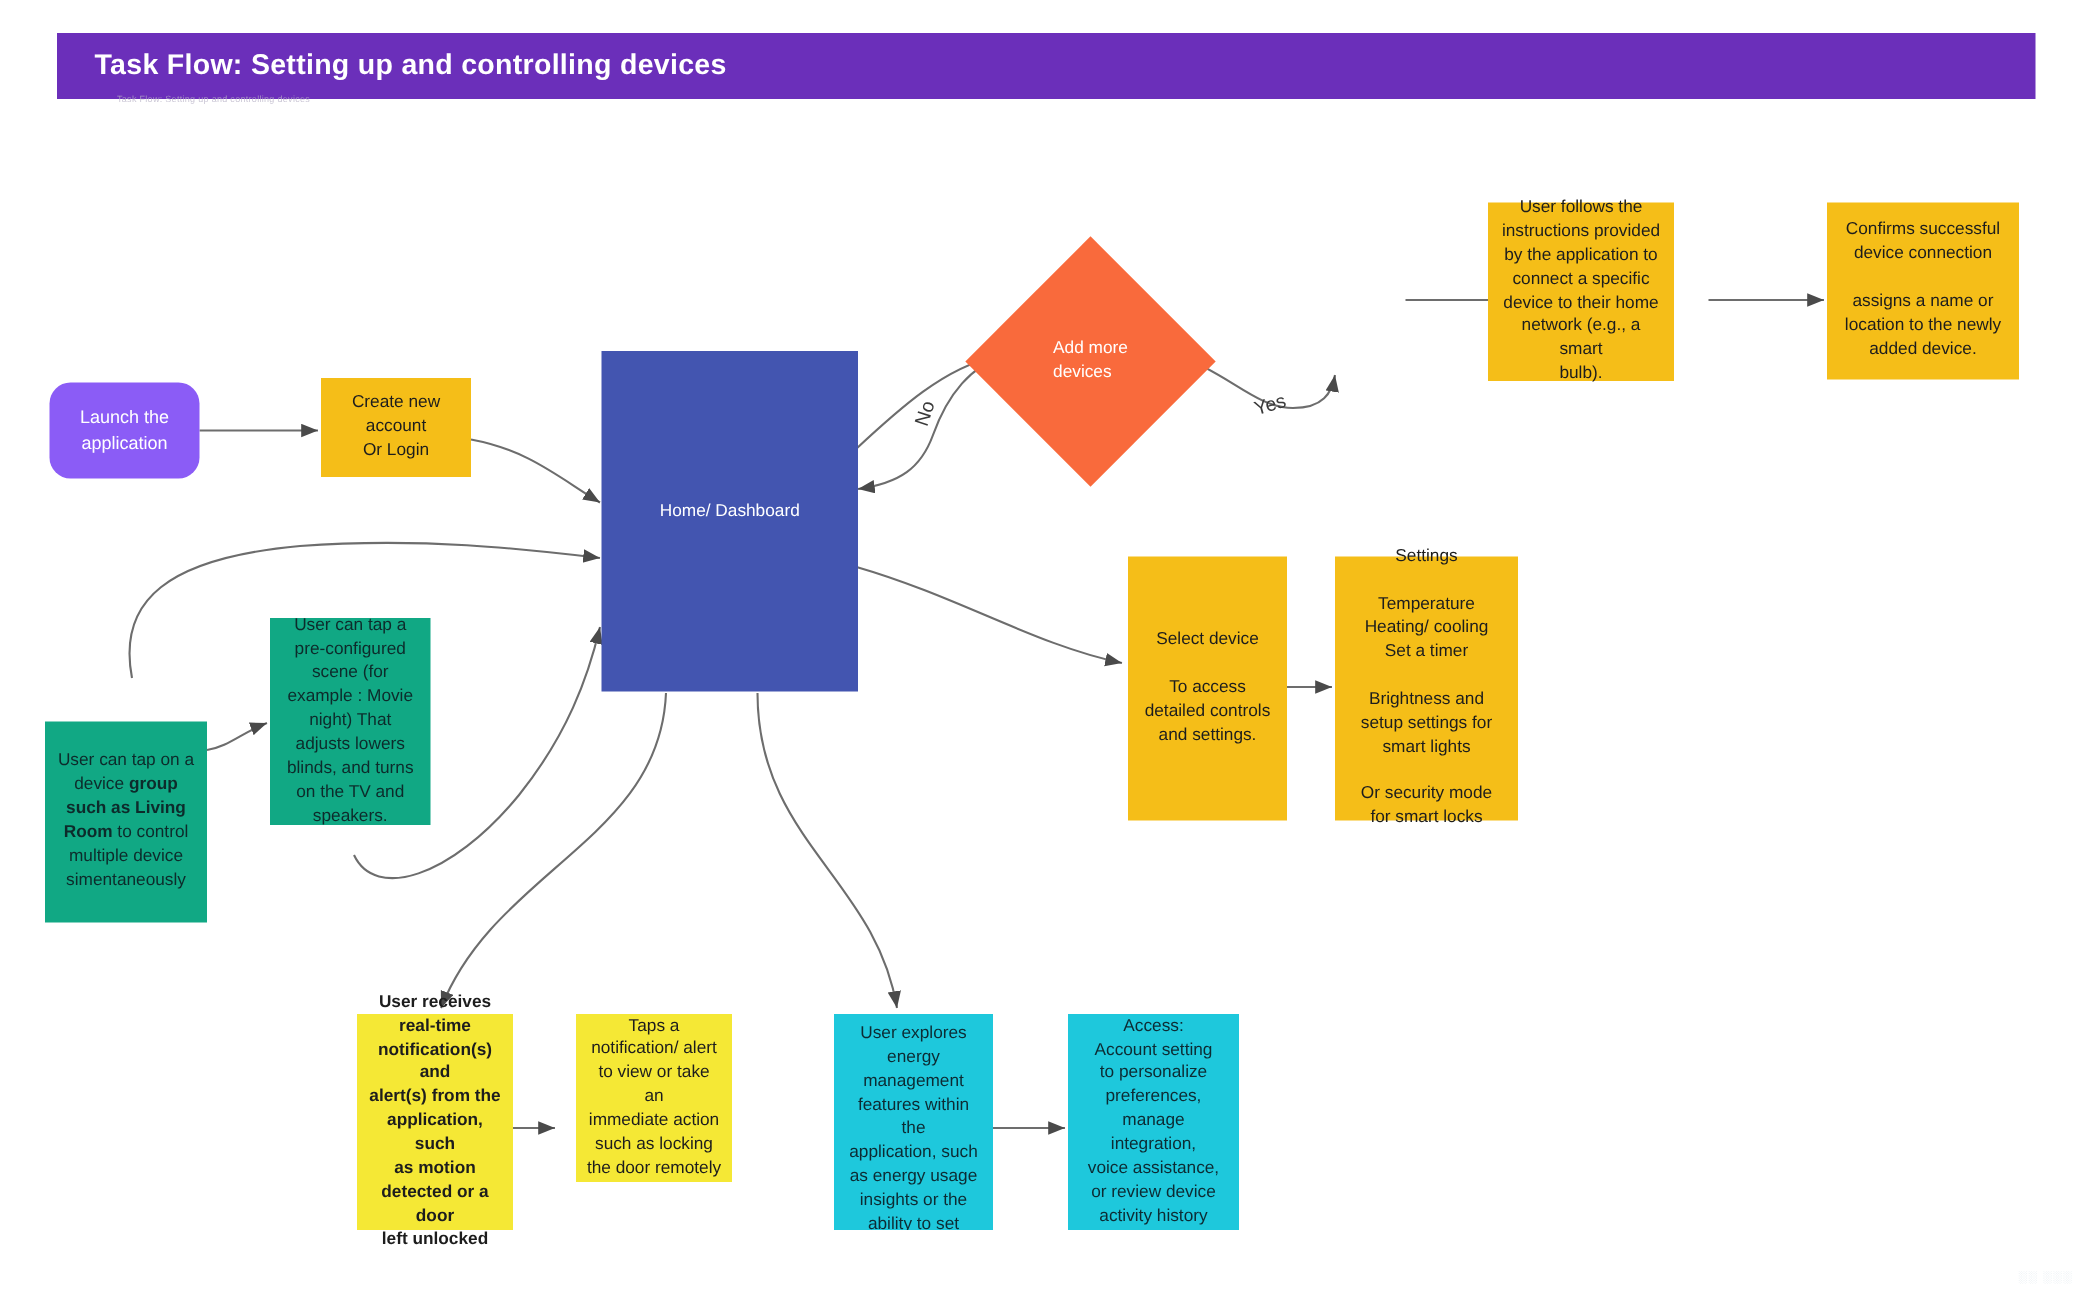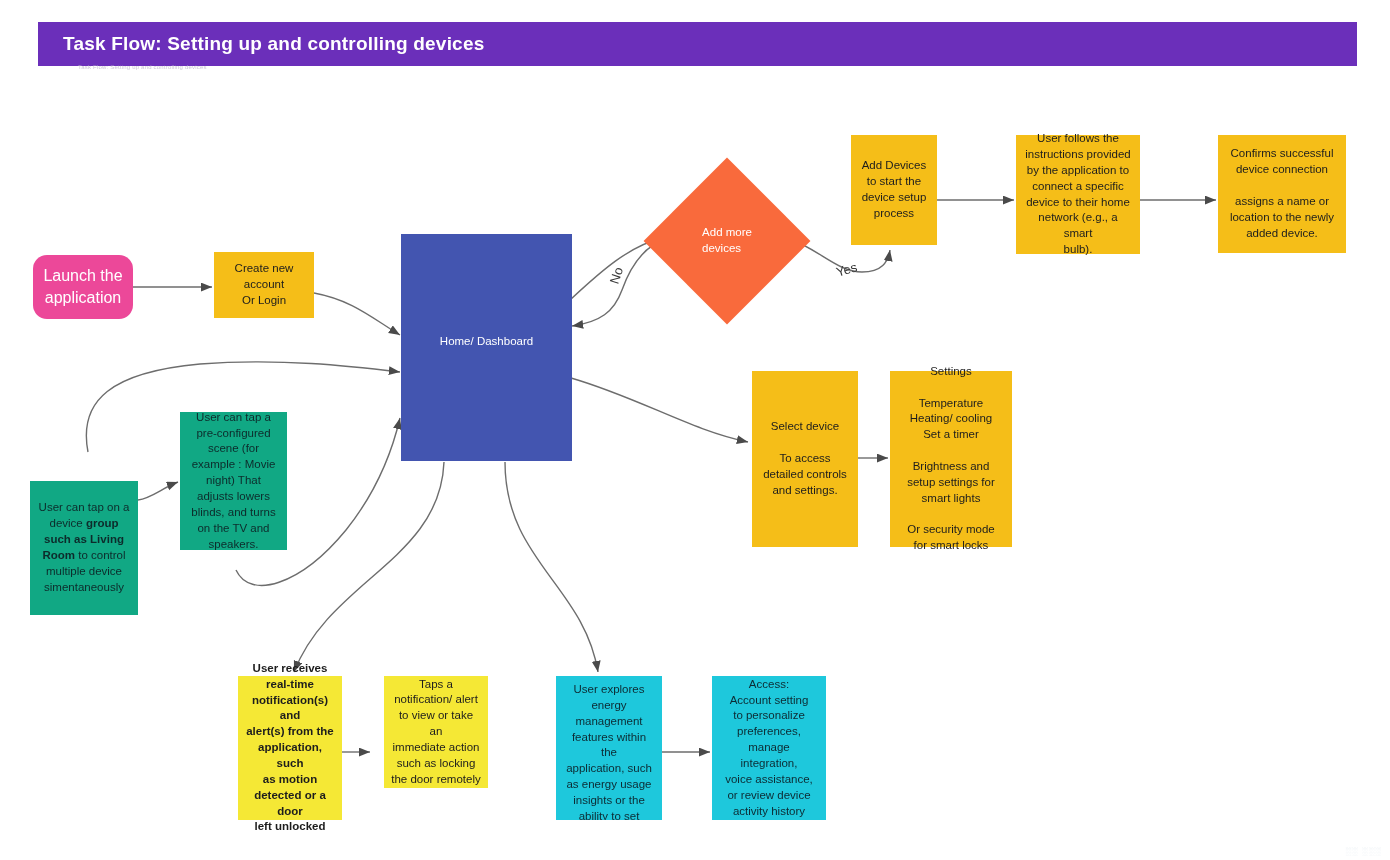--- a/index.html
+++ b/index.html
@@ -70,24 +70,24 @@
     display: flex;
     align-items: center;
     justify-content: center;
     text-align: center;
     padding: 6px 7px;
     font-size: 11.5px;
     line-height: 1.38;
     white-space: pre-line;
   }
   .n-black {
-    background: #ec4899;
+    background: #8b5cf6;
     color: #ffffff;
     border-radius: 14px;
-    font-size: 16px;
+    font-size: 12px;
   }
   .n-amber  { background: #F5BE18; color: #1d1d1d; }
   .n-yellow { background: #F5E835; color: #1d1d1d; }
   .n-blue   { background: #4355B0; color: #ffffff; }
   .n-teal   { background: #11A884; color: #0d2b2b; }
   .n-cyan   { background: #1EC8DC; color: #0d2b33; }
   .n-blue .ttl { display: block; margin-bottom: 12px; }
   .clip { overflow: hidden; align-items: flex-start; }
   
   #node-add-more-devices {
@@ -191,26 +191,22 @@
 
   <div id="node-add-more-devices">
     <div class="dia-shape"></div>
     <div class="dia-label">Add more
 devices</div>
   </div>
 
   <div class="edge-label" id="edge-label-no">No</div>
   <div class="edge-label" id="edge-label-yes">Yes</div>
 
-  <div class="node n-amber" id="node-add-devices" style="left:851px; top:135px; width:86px; height:110px;">Add Devices
-to start the
-device setup
-process</div>
-
-  <div class="node n-amber" id="node-follow-instructions" style="left:1016px; top:135px; width:124px; height:119px;">User follows the
+
+  <div class="node n-amber" id="node-follow-instructions" style="left:992px; top:135px; width:124px; height:119px;">User follows the
 instructions provided
 by the application to
 connect a specific
 device to their home
 network (e.g., a smart
 bulb).</div>
 
   <div class="node n-amber" id="node-confirm-connection" style="left:1218px; top:135px; width:128px; height:118px;">Confirms successful
 device connection
 

